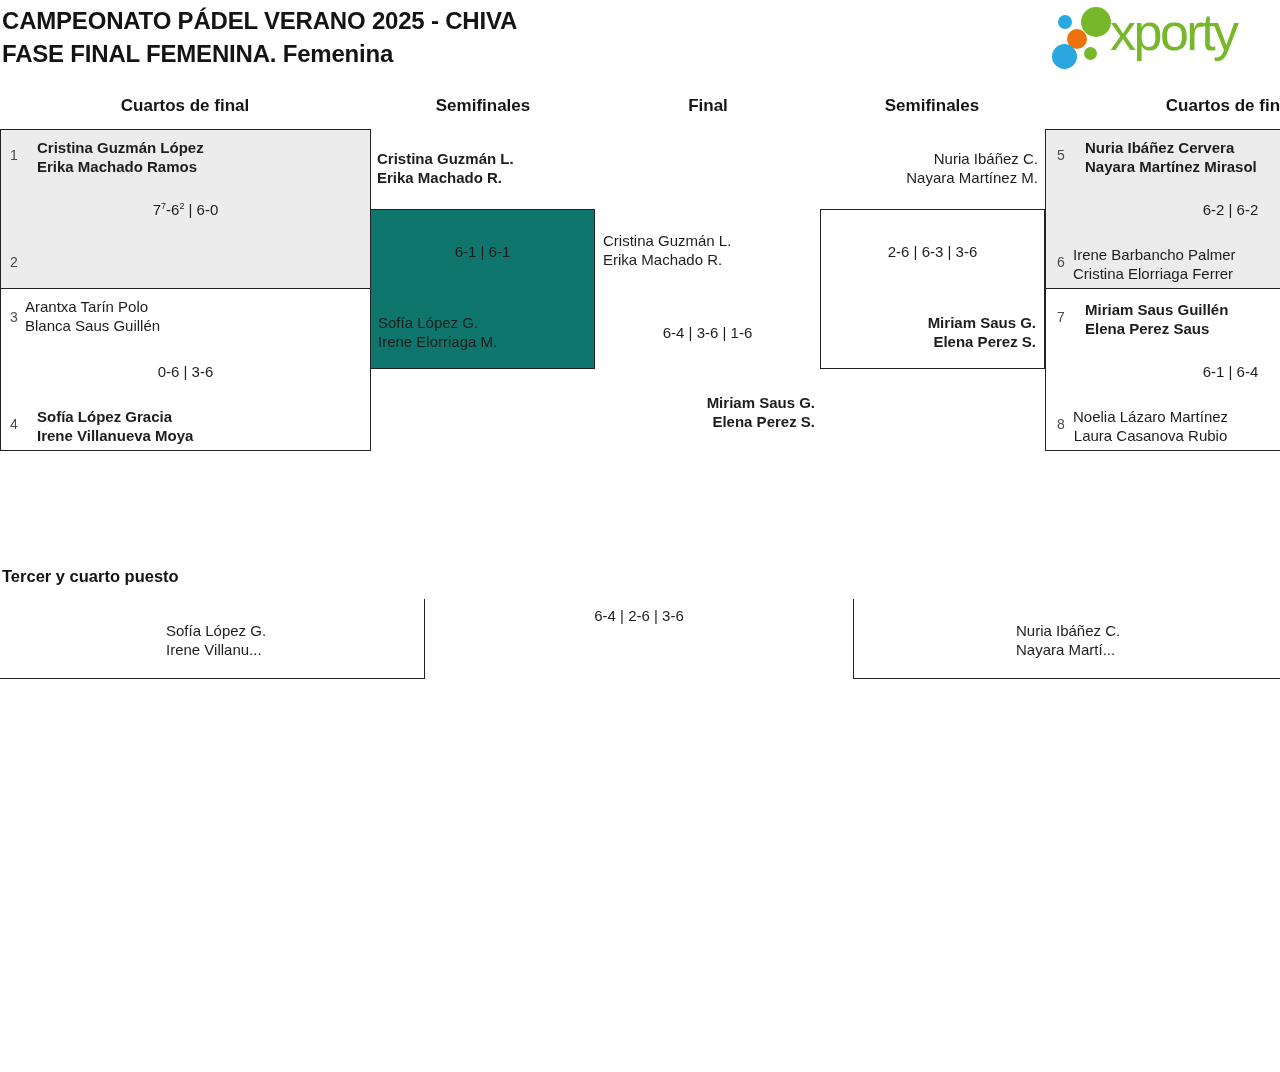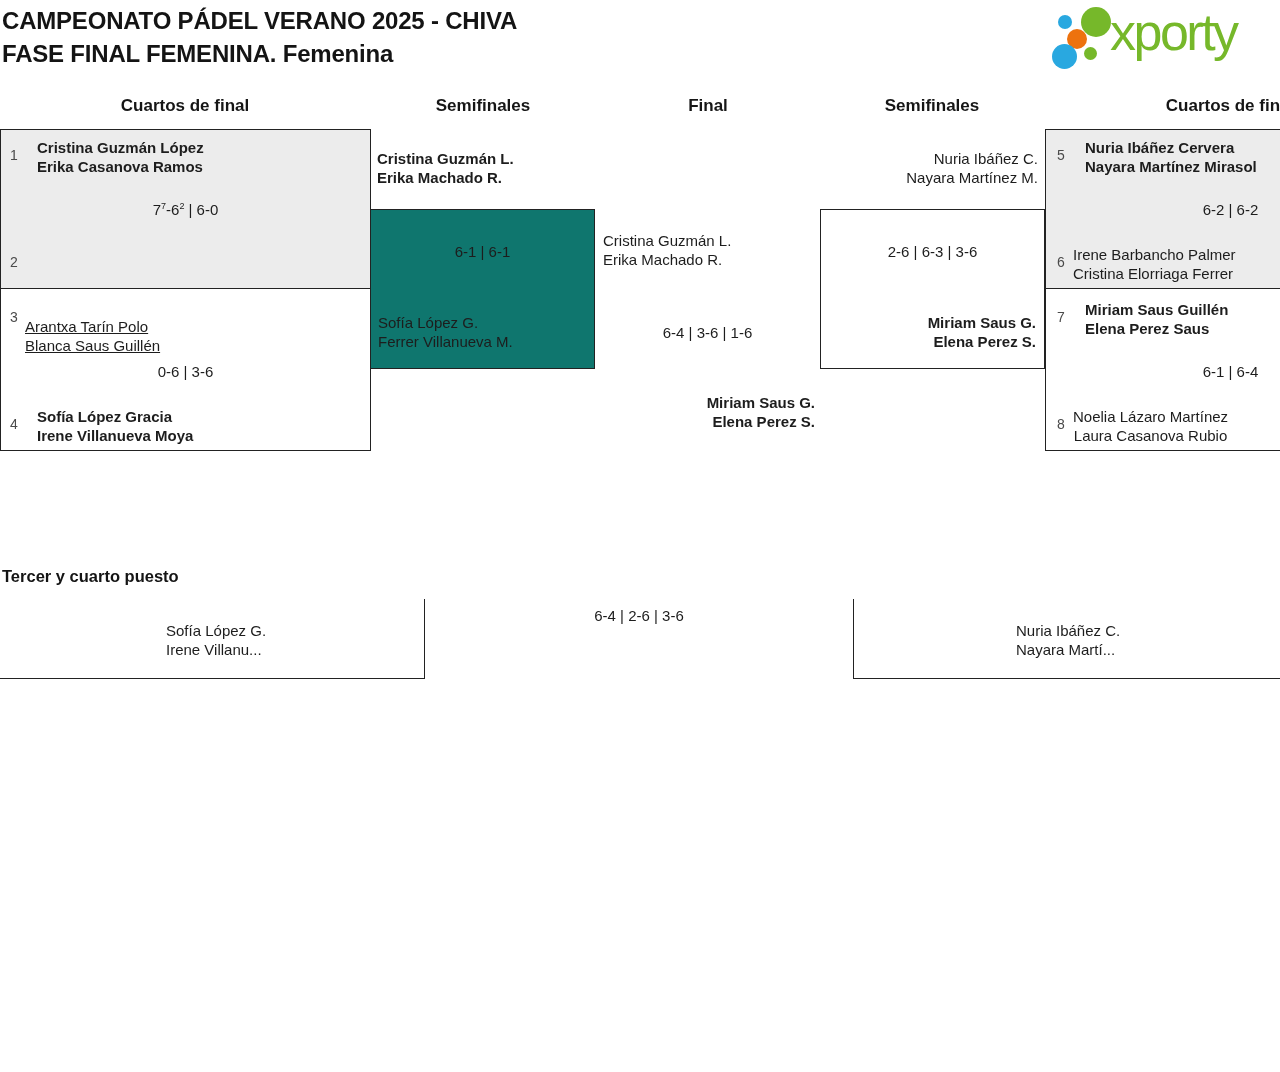--- a/index.html
+++ b/index.html
@@ -50,45 +50,45 @@
 <div class="abs round-label" style="left:35px;">Cuartos de final</div>
 <div class="abs round-label" style="left:333px;">Semifinales</div>
 <div class="abs round-label" style="left:558px;">Final</div>
 <div class="abs round-label" style="left:782px;">Semifinales</div>
 <div class="abs round-label" style="left:1080px;">Cuartos de final</div>
 
 <div class="match" id="qf-lt" style="left:0;top:129px;width:371px;height:160px;background:#ececec;">
   <div class="seed" style="top:17px;">1</div>
   <div class="team bold" style="left:24px;top:8px;">
     <div>Cristina Guzmán López</div>
-    <div>Erika Casanova Ramos</div>
+    <div>Erika Machado Ramos</div>
   </div>
   <div class="score" style="top:71px;"><span>7</span><sup>7</sup><span>-6</span><sup>2</sup><span> | 6-0</span></div>
   <div class="seed" style="top:124px;">2</div>
 </div>
 
 <div class="match" id="qf-lb" style="left:0;top:288px;width:371px;height:163px;background:#ffffff;">
   <div class="seed" style="top:20px;">3</div>
-  <div class="team" style="left:24px;top:28px;text-decoration:underline;">
+  <div class="team" style="left:24px;top:8px;">
     <div>Arantxa Tarín Polo</div>
     <div>Blanca Saus Guillén</div>
   </div>
   <div class="score" style="top:74px;">0-6 | 3-6</div>
   <div class="seed" style="top:127px;">4</div>
   <div class="team bold" style="left:24px;top:118px;">
     <div>Sofía López Gracia</div>
     <div>Irene Villanueva Moya</div>
   </div>
 </div>
 
 <div class="match" id="sf-l" style="left:370px;top:209px;width:225px;height:160px;background:#0f766e;">
   <div class="score" style="top:33px;">6-1 | 6-1</div>
   <div class="team" style="left:7px;top:103px;">
     <div>Sofía López G.</div>
-    <div>Ferrer Villanueva M.</div>
+    <div>Irene Elorriaga M.</div>
   </div>
 </div>
 <div class="floating bold" style="left:377px;top:149px;">
   <div>Cristina Guzmán L.</div>
   <div>Erika Machado R.</div>
 </div>
 
 <div class="floating" style="left:603px;top:231px;">
   <div>Cristina Guzmán L.</div>
   <div>Erika Machado R.</div>

